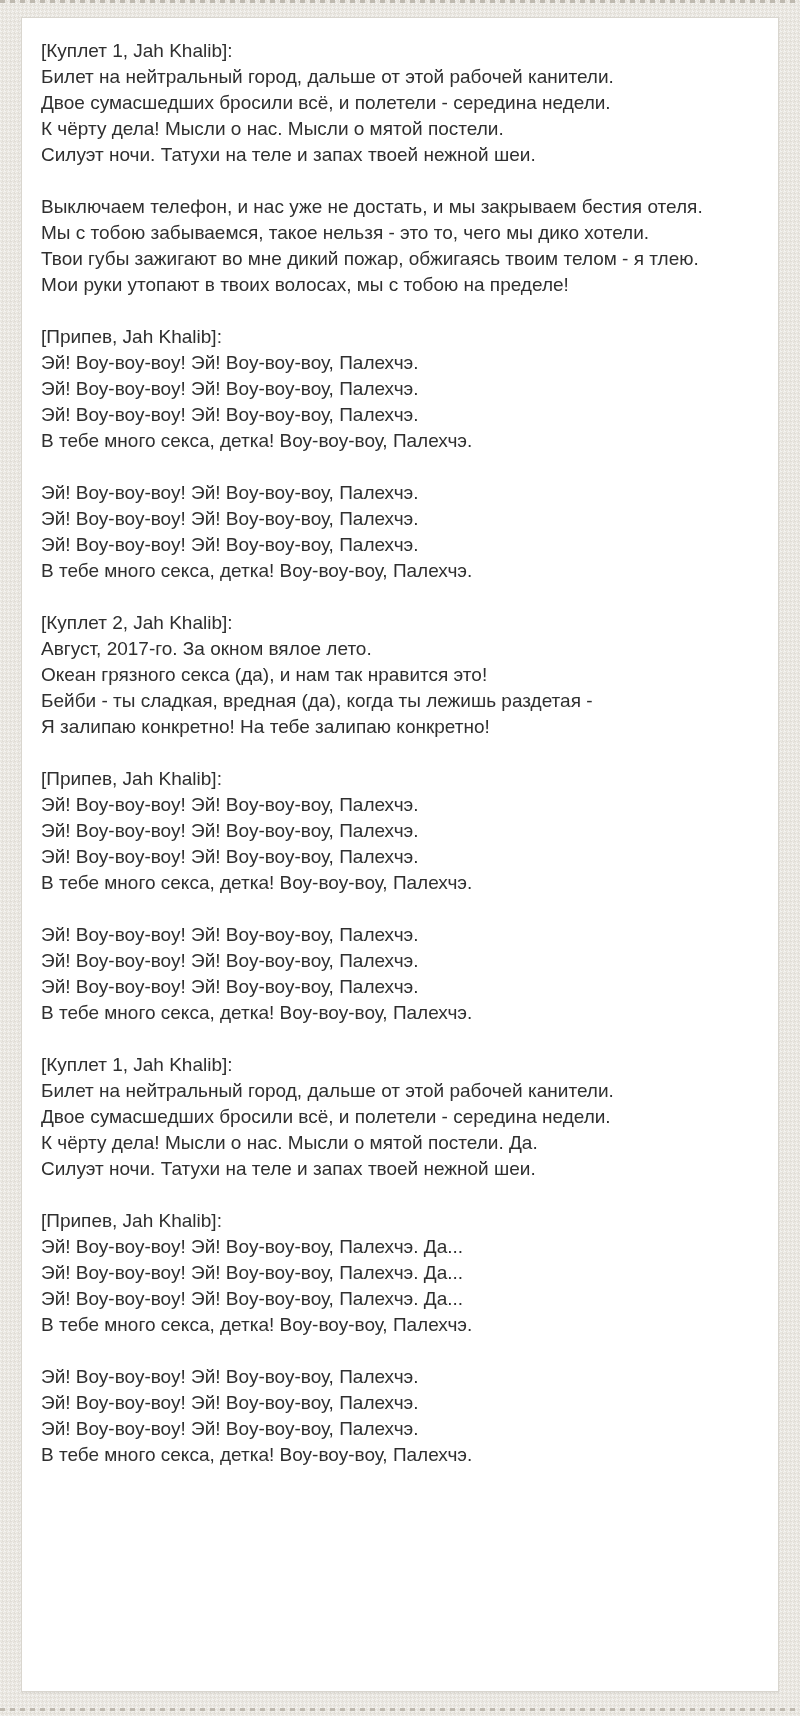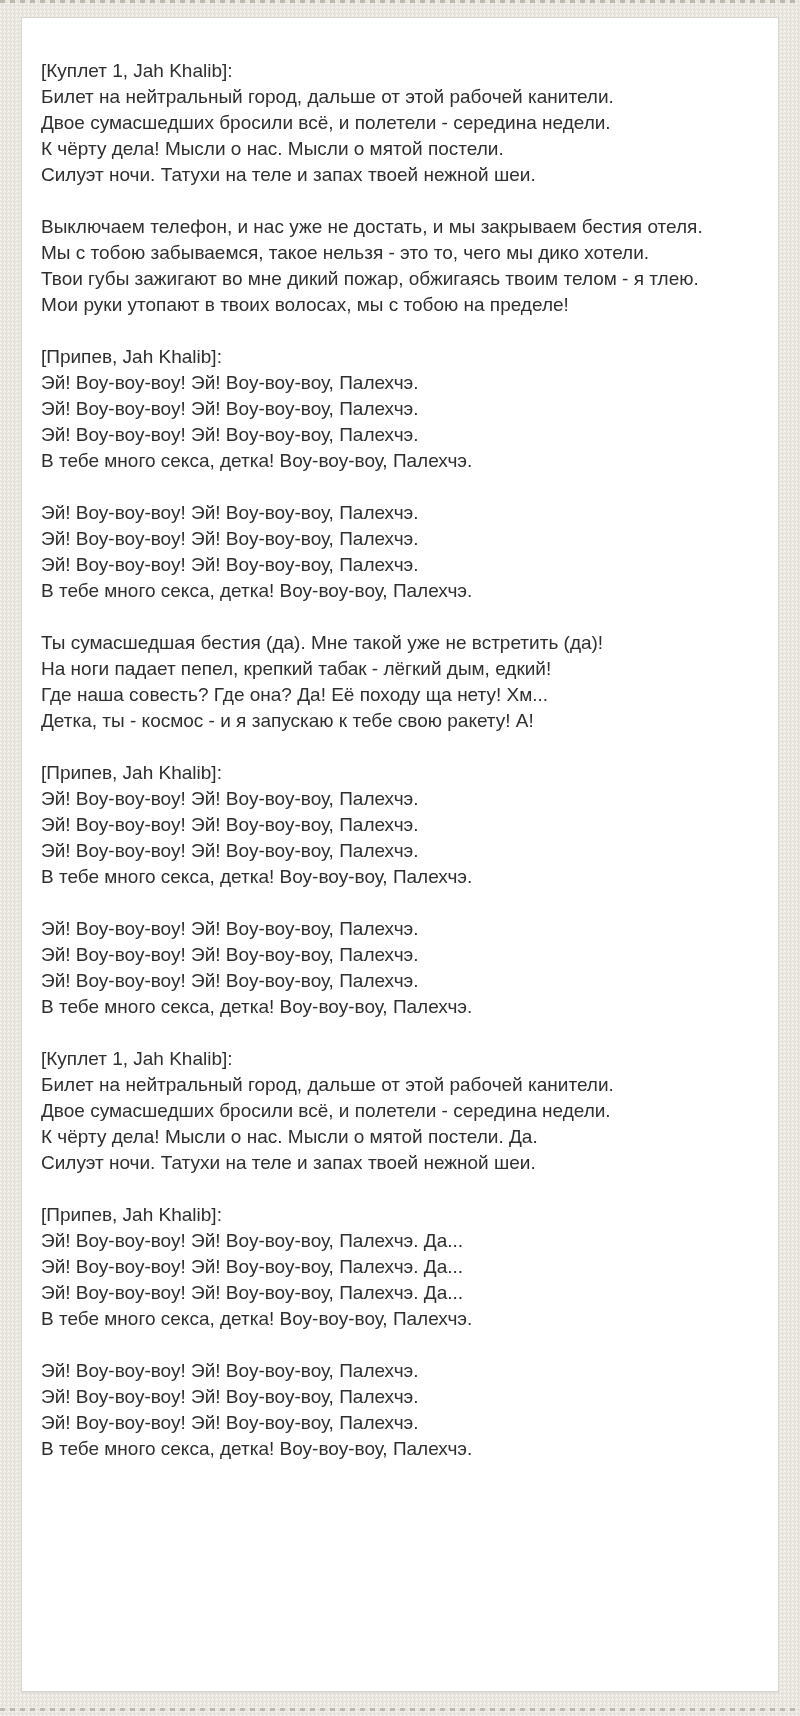--- a/index.html
+++ b/index.html
@@ -66,21 +66,21 @@
     text-decoration: none;
     cursor: pointer;
   }
 
   .divider {
     border-top: 1px dashed #9db7c7;
     height: 0;
   }
 
   .lyrics {
-    margin-top: 23px;
+    margin-top: 3px;
     font-size: 19px;
     line-height: 26px;
     color: #2f2f2f;
   }
 
   .stanza {
     white-space: pre-line;
     margin: 0 0 26px 0;
   }
   .stanza:last-child { margin-bottom: 0; }
@@ -103,24 +103,25 @@
 Мои руки утопают в твоих волосах, мы с тобою на пределе!</p>
     <p class="stanza">[Припев, Jah Khalib]:
 Эй! Воу-воу-воу! Эй! Воу-воу-воу, Палехчэ.
 Эй! Воу-воу-воу! Эй! Воу-воу-воу, Палехчэ.
 Эй! Воу-воу-воу! Эй! Воу-воу-воу, Палехчэ.
 В тебе много секса, детка! Воу-воу-воу, Палехчэ.</p>
     <p class="stanza">Эй! Воу-воу-воу! Эй! Воу-воу-воу, Палехчэ.
 Эй! Воу-воу-воу! Эй! Воу-воу-воу, Палехчэ.
 Эй! Воу-воу-воу! Эй! Воу-воу-воу, Палехчэ.
 В тебе много секса, детка! Воу-воу-воу, Палехчэ.</p>
-    <p class="stanza">Ты сумасшедшая бестия (да). Мне такой уже не встретить (да)!
-На ноги падает пепел, крепкий табак - лёгкий дым, едкий!
-Где наша совесть? Где она? Да! Её походу ща нету! Хм...
-Детка, ты - космос - и я запускаю к тебе свою ракету! А!</p>
+    <p class="stanza">[Куплет 2, Jah Khalib]:
+Август, 2017-го. За окном вялое лето.
+Океан грязного секса (да), и нам так нравится это!
+Бейби - ты сладкая, вредная (да), когда ты лежишь раздетая -
+Я залипаю конкретно! На тебе залипаю конкретно!</p>
     <p class="stanza">[Припев, Jah Khalib]:
 Эй! Воу-воу-воу! Эй! Воу-воу-воу, Палехчэ.
 Эй! Воу-воу-воу! Эй! Воу-воу-воу, Палехчэ.
 Эй! Воу-воу-воу! Эй! Воу-воу-воу, Палехчэ.
 В тебе много секса, детка! Воу-воу-воу, Палехчэ.</p>
     <p class="stanza">Эй! Воу-воу-воу! Эй! Воу-воу-воу, Палехчэ.
 Эй! Воу-воу-воу! Эй! Воу-воу-воу, Палехчэ.
 Эй! Воу-воу-воу! Эй! Воу-воу-воу, Палехчэ.
 В тебе много секса, детка! Воу-воу-воу, Палехчэ.</p>
     <p class="stanza">[Куплет 1, Jah Khalib]:

